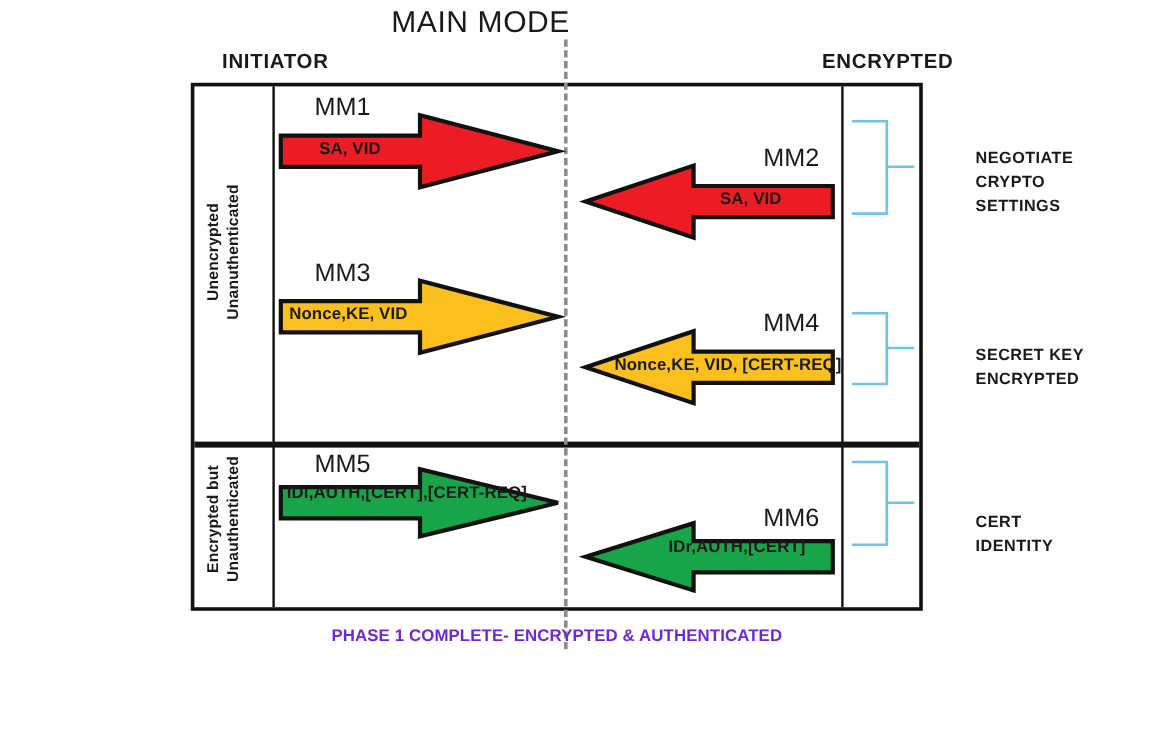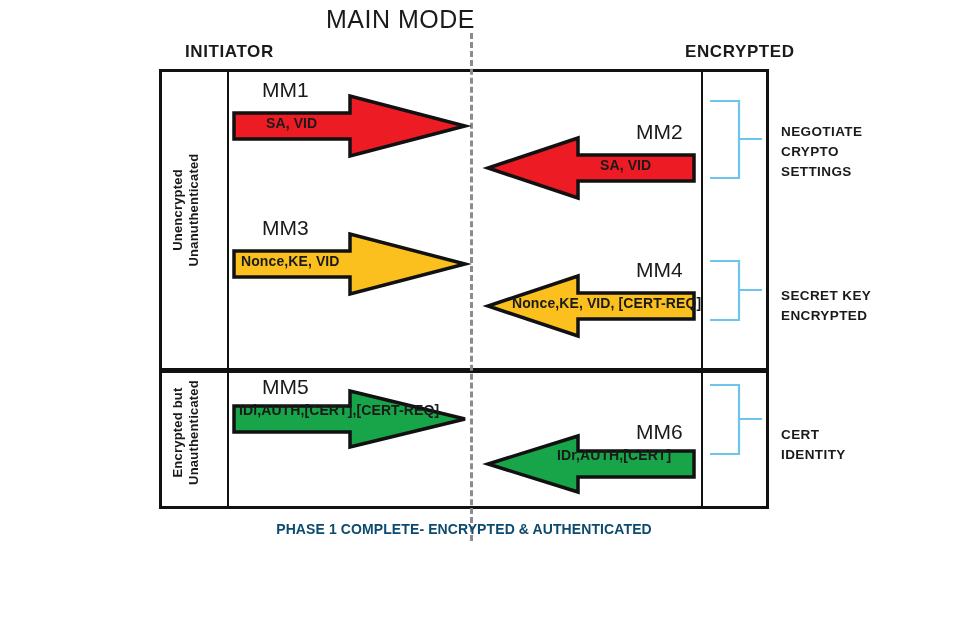--- a/index.html
+++ b/index.html
@@ -138,33 +138,34 @@
   }
   .brace svg { display: block; }
   .right-label {
     position: absolute;
     font-size: 13.5px;
     font-weight: bold;
     line-height: 1.48;
     white-space: pre-line;
     letter-spacing: 0.4px;
     color: #1a1a1a;
+    margin-left: 32px;
   }
 
   
   #phase-complete {
     position: absolute;
     left: 159px;
     top: 521px;
     width: 610px;
     text-align: center;
     font-size: 14px;
     font-weight: bold;
     letter-spacing: 0.1px;
-    color: #0c4a6e;
+    color: #6d28d9;
   }
 </style>
 </head>
 <body>
 
 <div id="main-title">MAIN MODE</div>
 <div id="initiator-title">INITIATOR</div>
 <div id="responder-title">ENCRYPTED</div>
 
 <div id="diagram-frame">

